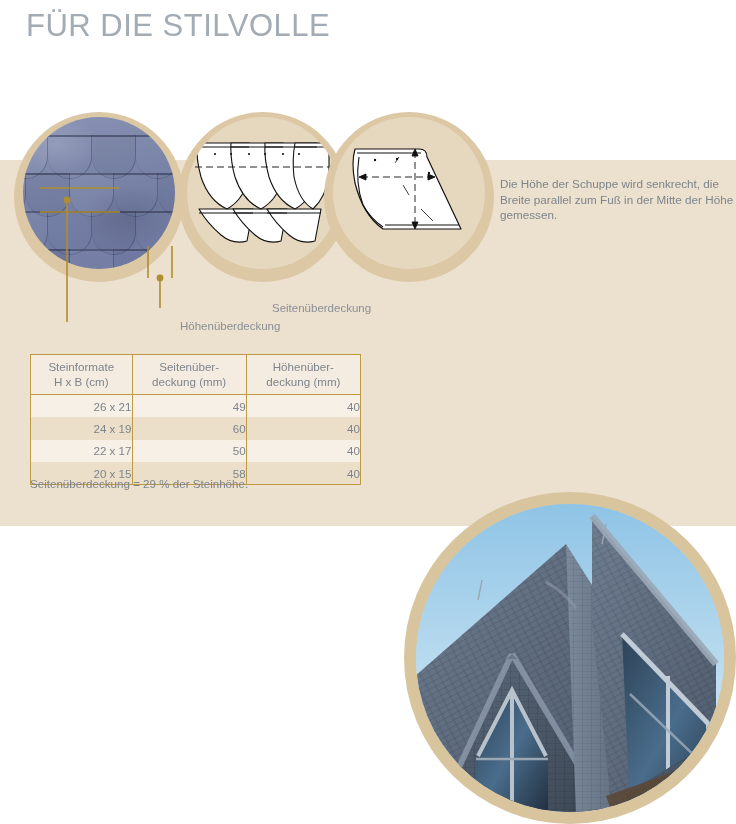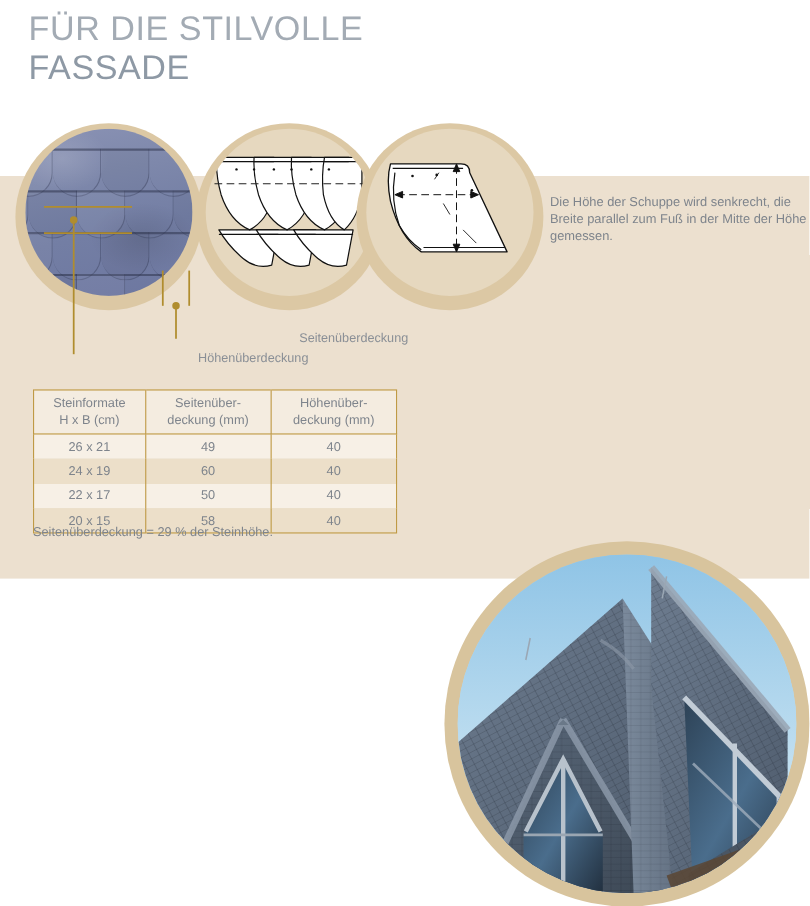--- a/index.html
+++ b/index.html
@@ -142,20 +142,21 @@
   .spec-table thead th {
     background: #f4ece0;
     height: 40px;
     line-height: 14.5px;
     border-bottom: 1.3px solid #bf9a45;
     vertical-align: middle;
   }
   .spec-table tbody td {
     height: 22.5px;
     vertical-align: middle;
+    text-align: right;
   }
   .spec-table tbody tr:nth-child(odd)  td { background: #f7f0e6; }
   .spec-table tbody tr:nth-child(even) td { background: #ecdfc9; }
   .hdr-l1 { display: block; }
   .hdr-l2 { display: block; }
 
   .table-note {
     position: absolute;
     left: 30px;
     top: 477px;
@@ -186,21 +187,20 @@
   .roof-photo { position: absolute; inset: 0; }
   .roof-svg { position: absolute; inset: 0; width: 100%; height: 100%; }
 </style>
 </head>
 <body>
 
 <div id="page">
 
   <div class="headline">
     <span class="line1">FÜR DIE STILVOLLE</span>
-    <span class="line2">FASSADE</span>
   </div>
 
   <div class="beige-panel"></div>
 
   <div class="circle-ring" id="ring-1"></div>
   <div class="circle" id="circle-1">
     <div class="slate-photo"></div>
     <div class="slate-rows">
       <div class="slate-row" style="top:18px;">
         <div class="scale alt" style="left:-4px;  top:-2px;"></div>

